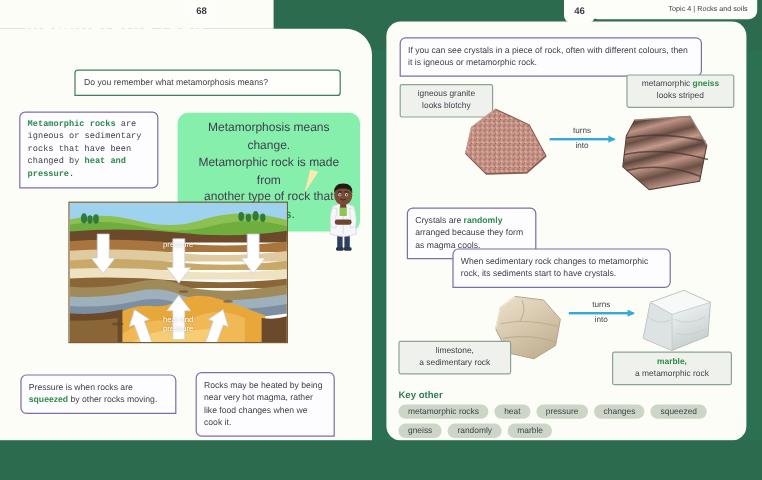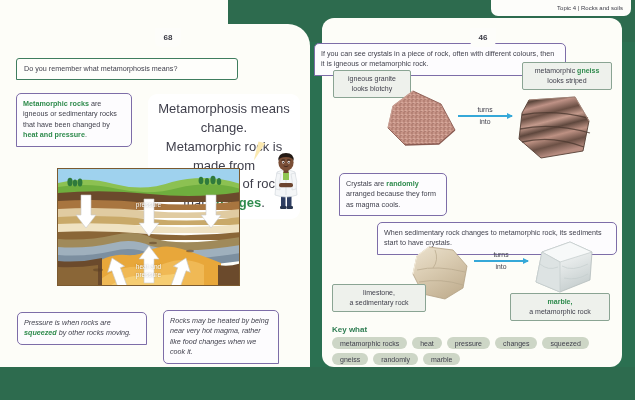--- a/index.html
+++ b/index.html
@@ -68,54 +68,54 @@
   .footer-band {
     position: absolute; left: 0; bottom: 0; width: 635px; height: 33px;
     background: #2d6b4e;
   }
   .page-num {
     position: absolute; top: 0;
     width: 26px; height: 19px;
     background: #fdfdfa;
     border-bottom-left-radius: 6px; border-bottom-right-radius: 6px;
     display: flex; align-items: center; justify-content: center;
-    font-size: 8px; font-weight: bold; color: #3c3c46; margin-top: 28px;
+    font-size: 8px; font-weight: bold; color: #3c3c46;
   }
   .page-num.left  { left: 155px; }
   .page-num.right { left: 470px; }
 
   
   .box { position: absolute; background: #fefefb; }
   .box-green {
     border: 1.2px solid #3f7d5e; border-radius: 3px;
     color: #3f3f4b; font-size: 7.2px;
-    padding: 5px 7px; line-height: 1.35;
+    padding: 5px 7px; line-height: 1.35; margin-left: 46px;
   }
   .box-purple {
     border: 1.1px solid #7d6da8; border-radius: 5px;
     color: #3f3f4b; font-size: 7.2px;
     padding: 5px 6px; line-height: 1.45;
     background: #fdfcfe;
   }
   .box-tail-bl { border-bottom-left-radius: 0; }
-  .box-tail-br { border-bottom-right-radius: 0; font-style: italic; }
+  .box-tail-br { border-bottom-right-radius: 0; }
   .box-label {
     border: 1.1px solid #8aa493; border-radius: 2px;
     background: #eef1ec; color: #3f3f4b;
     font-size: 7px; line-height: 1.4;
     padding: 3px 6px; text-align: center;
   }
   .hl { color: #2f8b4d; font-weight: bold; }
 
   
   .bubble {
     position: absolute; left: 148px; top: 94px;
     width: 152px; padding: 6px 7px;
-    background: #ffffff; border-radius: 9px;
-    color: #3f3f4b; font-size: 13px; line-height: 1.45;
+    background: #86efac; border-radius: 9px;
+    color: #3f3f4b; font-size: 10px; line-height: 1.45;
     text-align: center;
   }
   .bubble-tail {
     position: absolute; left: 256px; top: 142px;
     width: 0; height: 0;
     border-left: 7px solid #fbe9b0;
     border-bottom: 20px solid transparent;
     transform: rotate(14deg);
   }
 
@@ -177,21 +177,21 @@
   <div class="topic-tab">
     <span>Topic 4 | Rocks and soils</span>
   </div>
 
   <div class="page-card page-left"></div>
 
   <div class="box box-green box-tail-bl" style="left:16px; top:58px; width:222px;">
     <span>Do you remember what metamorphosis means?</span>
   </div>
 
-  <div class="box box-purple box-tail-bl" style="left:16px; top:93px; width:116px;">
+  <div class="box box-purple box-tail-bl" style="left:16px; top:93px; width:116px;font-family:Liberation Mono, monospace;">
     <span class="hl">Metamorphic rocks</span><span> are igneous or sedimentary rocks that have been changed by </span><span class="hl">heat and pressure</span><span>.</span>
   </div>
 
   <div class="bubble">
     <div>Metamorphosis means change.</div>
     <div>Metamorphic rock is made from</div>
     <div><span>another type of rock that </span><span class="hl">changes</span><span>.</span></div>
   </div>
   <div class="bubble-tail"></div>
 
@@ -299,21 +299,21 @@
   <div class="box box-purple box-tail-br" style="left:17px; top:312px; width:130px;">
     <span>Pressure is when rocks are </span><span class="hl">squeezed</span><span> by other rocks moving.</span>
   </div>
 
   <div class="box box-purple box-tail-br" style="left:163px; top:310px; width:116px;">
     <span>Rocks may be heated by being near very hot magma, rather like food changes when we cook it.</span>
   </div>
 
   <div class="page-card page-right"></div>
 
-  <div class="box box-purple box-tail-bl" style="left:314px; top:31px; width:252px;margin-top:12px;">
+  <div class="box box-purple box-tail-bl" style="left:333px; top:31px; width:252px;">
     <span>If you can see crystals in a piece of rock, often with different colours, then it is igneous or metamorphic rock.</span>
   </div>
 
   <div class="box box-label" style="left:333px; top:70px; width:78px;">
     <div>igneous granite</div>
     <div>looks blotchy</div>
   </div>
 
   <div class="box box-label" style="left:522px; top:62px; width:90px;">
     <div><span>metamorphic </span><span class="hl">gneiss</span></div>
@@ -365,21 +365,21 @@
     <div class="lbl">turns</div>
     <div class="arrow"></div>
     <div class="lbl">into</div>
   </div>
 
   <div class="box box-purple box-tail-bl" style="left:339px; top:152px; width:108px;margin-top:21px;">
     <span>Crystals are </span><span class="hl">randomly</span><span> arranged because they form as magma cools.</span>
   </div>
 
 
-  <div class="box box-purple box-tail-bl" style="left:377px; top:207px; width:240px;margin-top:15px;">
+  <div class="box box-purple box-tail-bl" style="left:377px; top:207px; width:182px;">
     <span>When sedimentary rock changes to metamorphic rock, its sediments start to have crystals.</span>
   </div>
 
   <div class="rock" style="left:409px; top:244px;">
     <svg viewBox="0 0 64 58" width="64" height="58">
       <defs>
         <linearGradient id="lime" x1="0" y1="0" x2=".6" y2="1">
           <stop offset="0%" stop-color="#ece2cf"></stop>
           <stop offset="45%" stop-color="#dbcdb3"></stop>
           <stop offset="100%" stop-color="#c3b193"></stop>
@@ -424,21 +424,21 @@
   <div class="box box-label" style="left:332px; top:284px; width:94px;">
     <div>limestone,</div>
     <div>a sedimentary rock</div>
   </div>
 
   <div class="box box-label" style="left:510px; top:293px; width:100px;">
     <div class="hl">marble,</div>
     <div>a metamorphic rock</div>
   </div>
 
-  <div class="kw-title">Key what</div>
+  <div class="kw-title">Key other</div>
   <div class="kw-wrap">
     <span class="kw">metamorphic rocks</span>
     <span class="kw">heat</span>
     <span class="kw">pressure</span>
     <span class="kw">changes</span>
     <span class="kw">squeezed</span>
     <span class="kw">gneiss</span>
     <span class="kw">randomly</span>
     <span class="kw">marble</span>
   </div>

